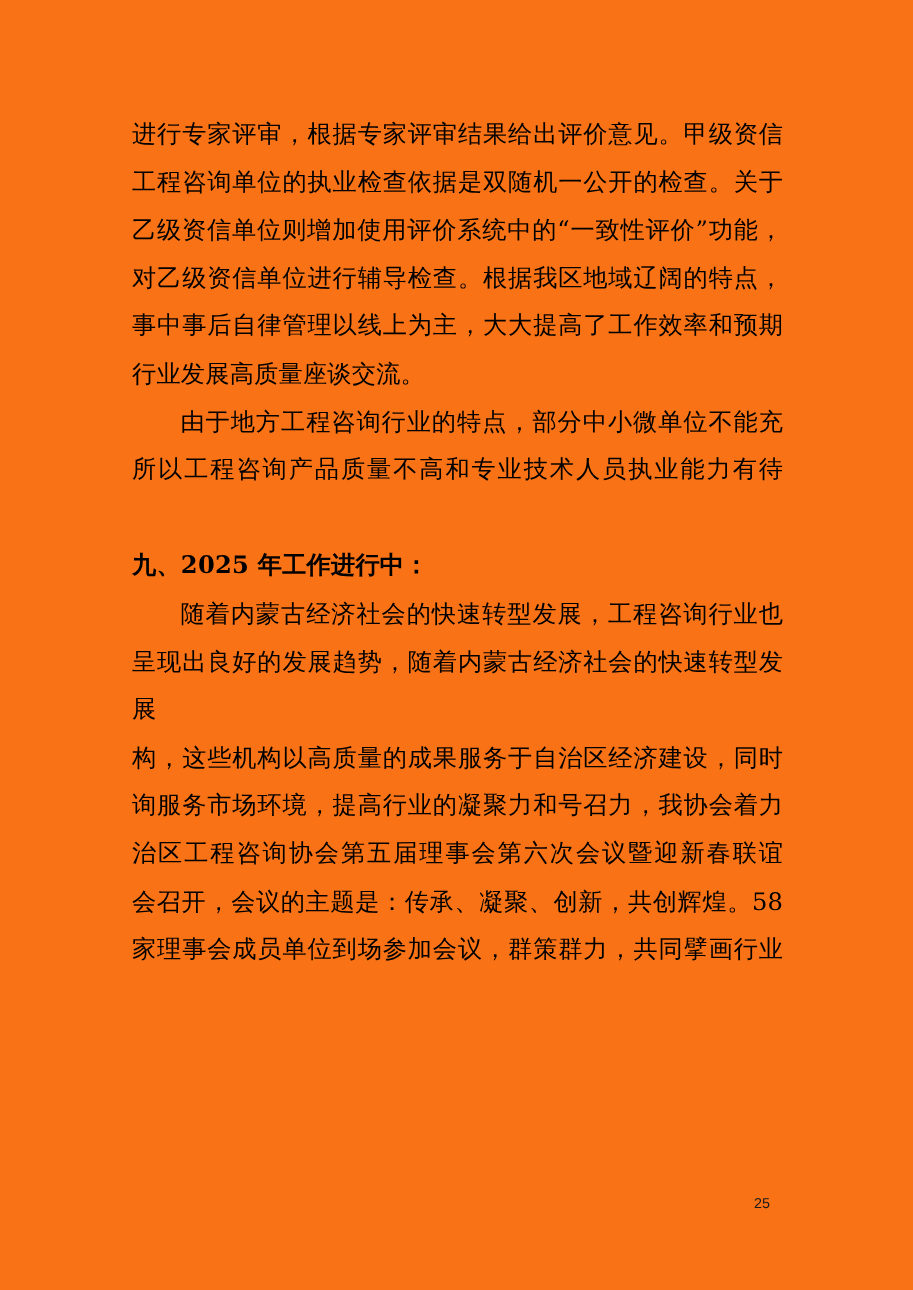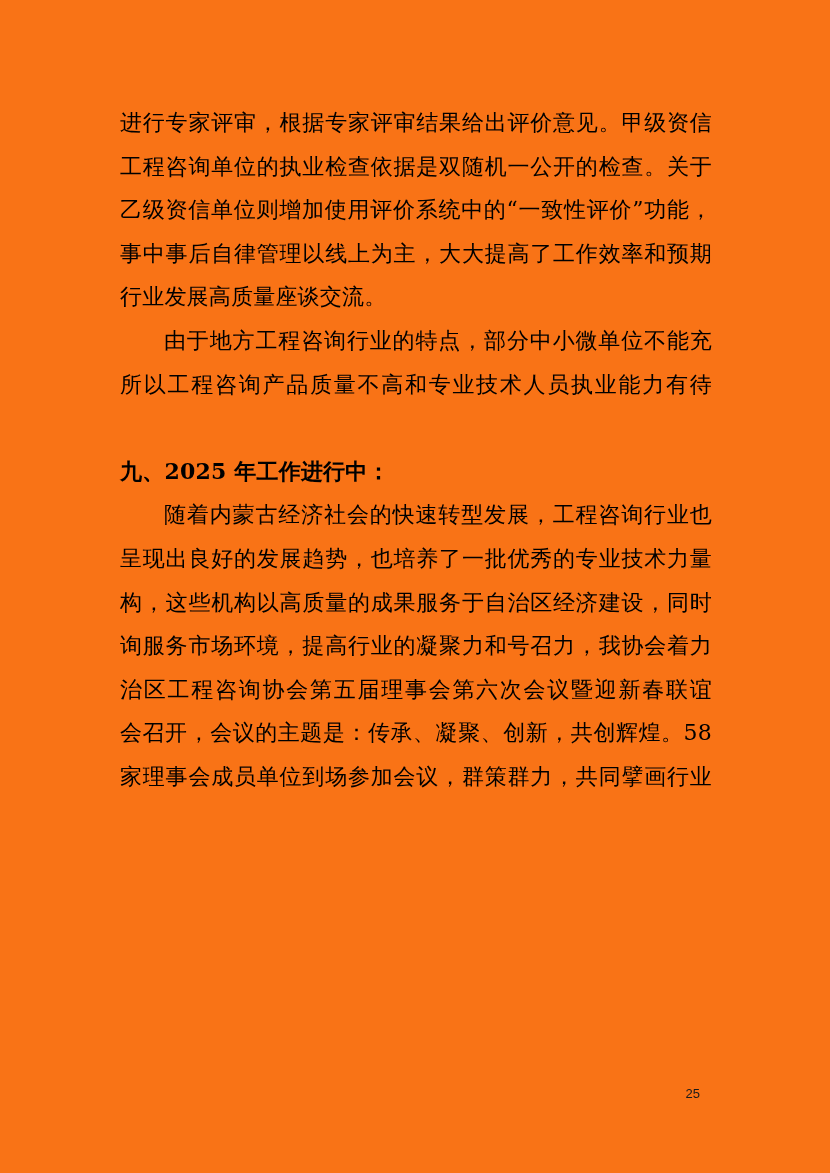--- a/index.html
+++ b/index.html
@@ -62,36 +62,37 @@
 </head>
 <body>
 
 <div class="page">
   <div class="content">
 
     <div class="para">
       <div class="line just">进行专家评审，根据专家评审结果给出评价意见。甲级资信</div>
       <div class="line just">工程咨询单位的执业检查依据是双随机一公开的检查。关于</div>
       <div class="line just">乙级资信单位则增加使用评价系统中的“一致性评价”功能，</div>
+      <div class="line just">对乙级资信单位进行辅导检查。根据我区地域辽阔的特点，</div>
       <div class="line just">事中事后自律管理以线上为主，大大提高了工作效率和预期</div>
       <div class="line">行业发展高质量座谈交流。</div>
     </div>
 
     <div class="para">
       <div class="line just indent">由于地方工程咨询行业的特点，部分中小微单位不能充</div>
       <div class="line just">所以工程咨询产品质量不高和专业技术人员执业能力有待</div>
     </div>
 
     <div class="spacer-line"></div>
 
     <h2 class="heading">九、2025 年工作进行中：</h2>
 
     <div class="para">
       <div class="line just indent">随着内蒙古经济社会的快速转型发展，工程咨询行业也</div>
-      <div class="line just">呈现出良好的发展趋势，也培养了一批优秀的专业技术力量</div>
+      <div class="line just">呈现出良好的发展趋势，随着内蒙古经济社会的快速转型发展</div>
       <div class="line just">构，这些机构以高质量的成果服务于自治区经济建设，同时</div>
       <div class="line just">询服务市场环境，提高行业的凝聚力和号召力，我协会着力</div>
       <div class="line just">治区工程咨询协会第五届理事会第六次会议暨迎新春联谊</div>
       <div class="line just">会召开，会议的主题是：传承、凝聚、创新，共创辉煌。58</div>
       <div class="line just">家理事会成员单位到场参加会议，群策群力，共同擘画行业</div>
     </div>
 
   </div>
 
   <div class="footer-pagenum">25</div>

